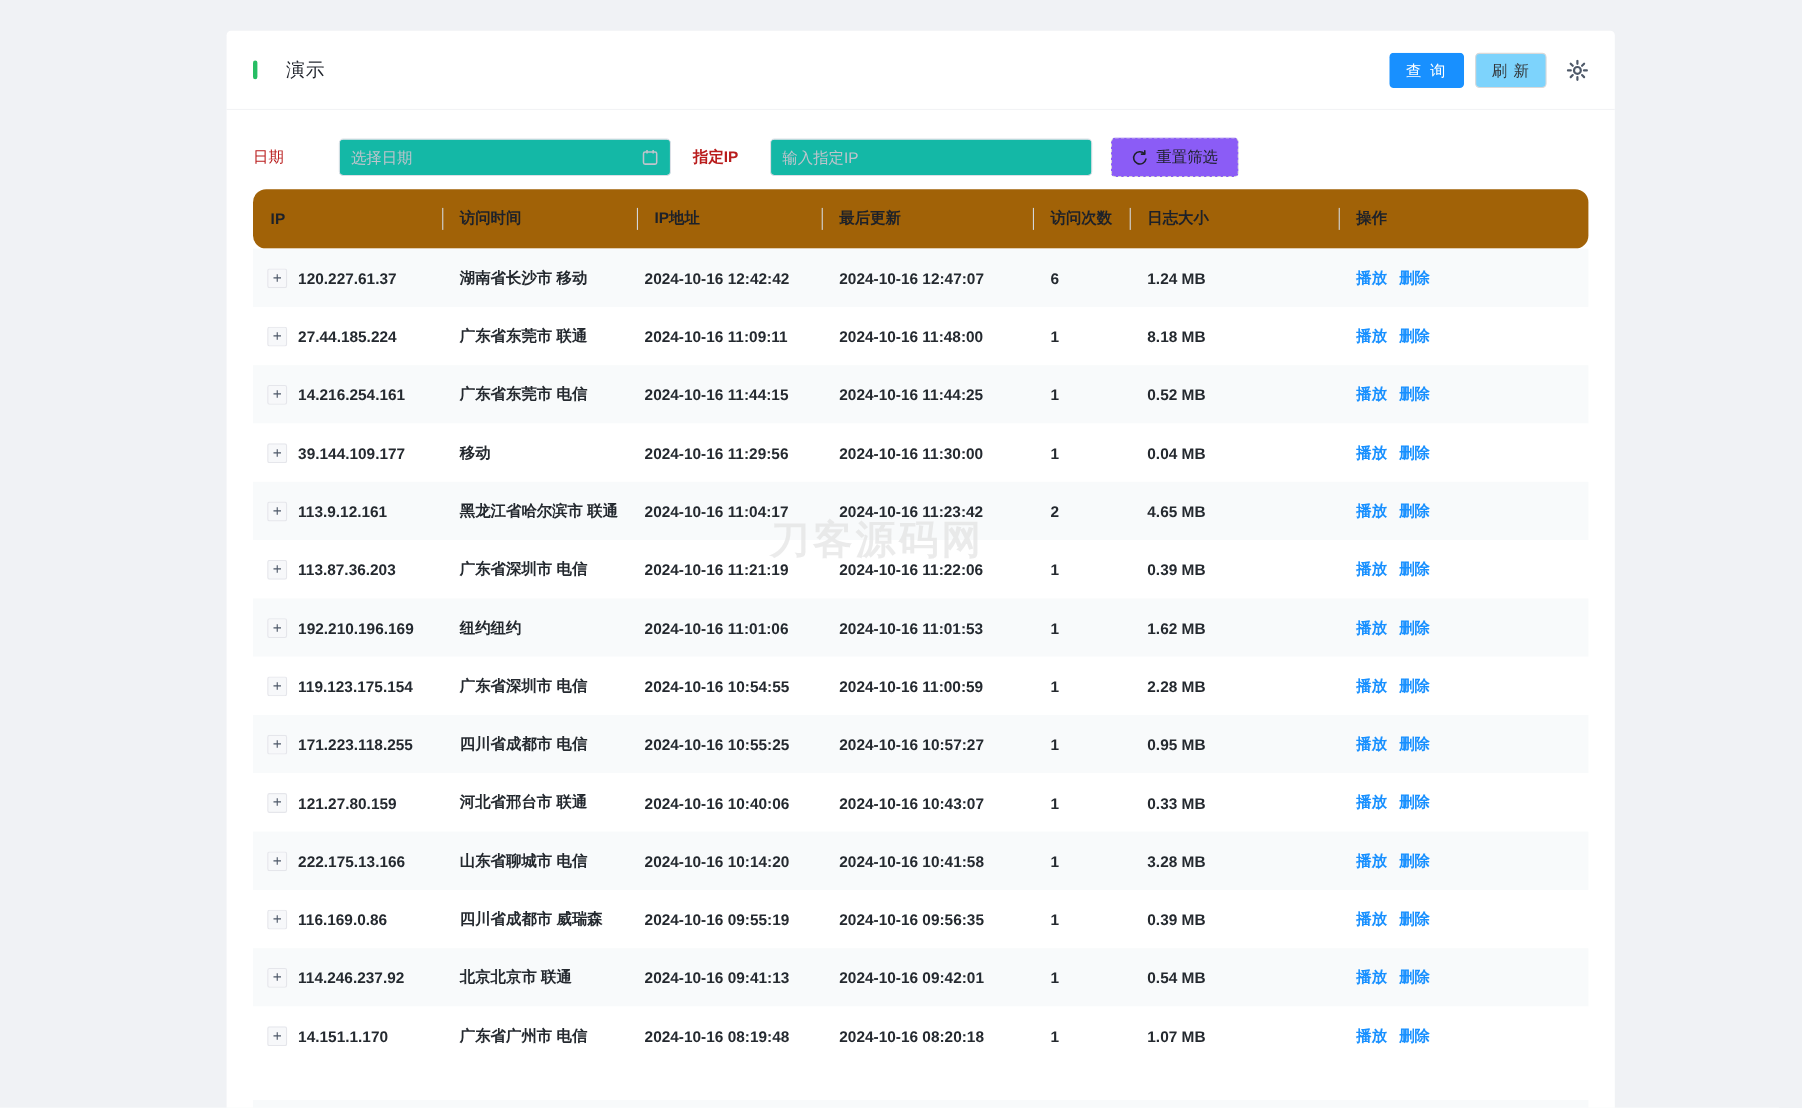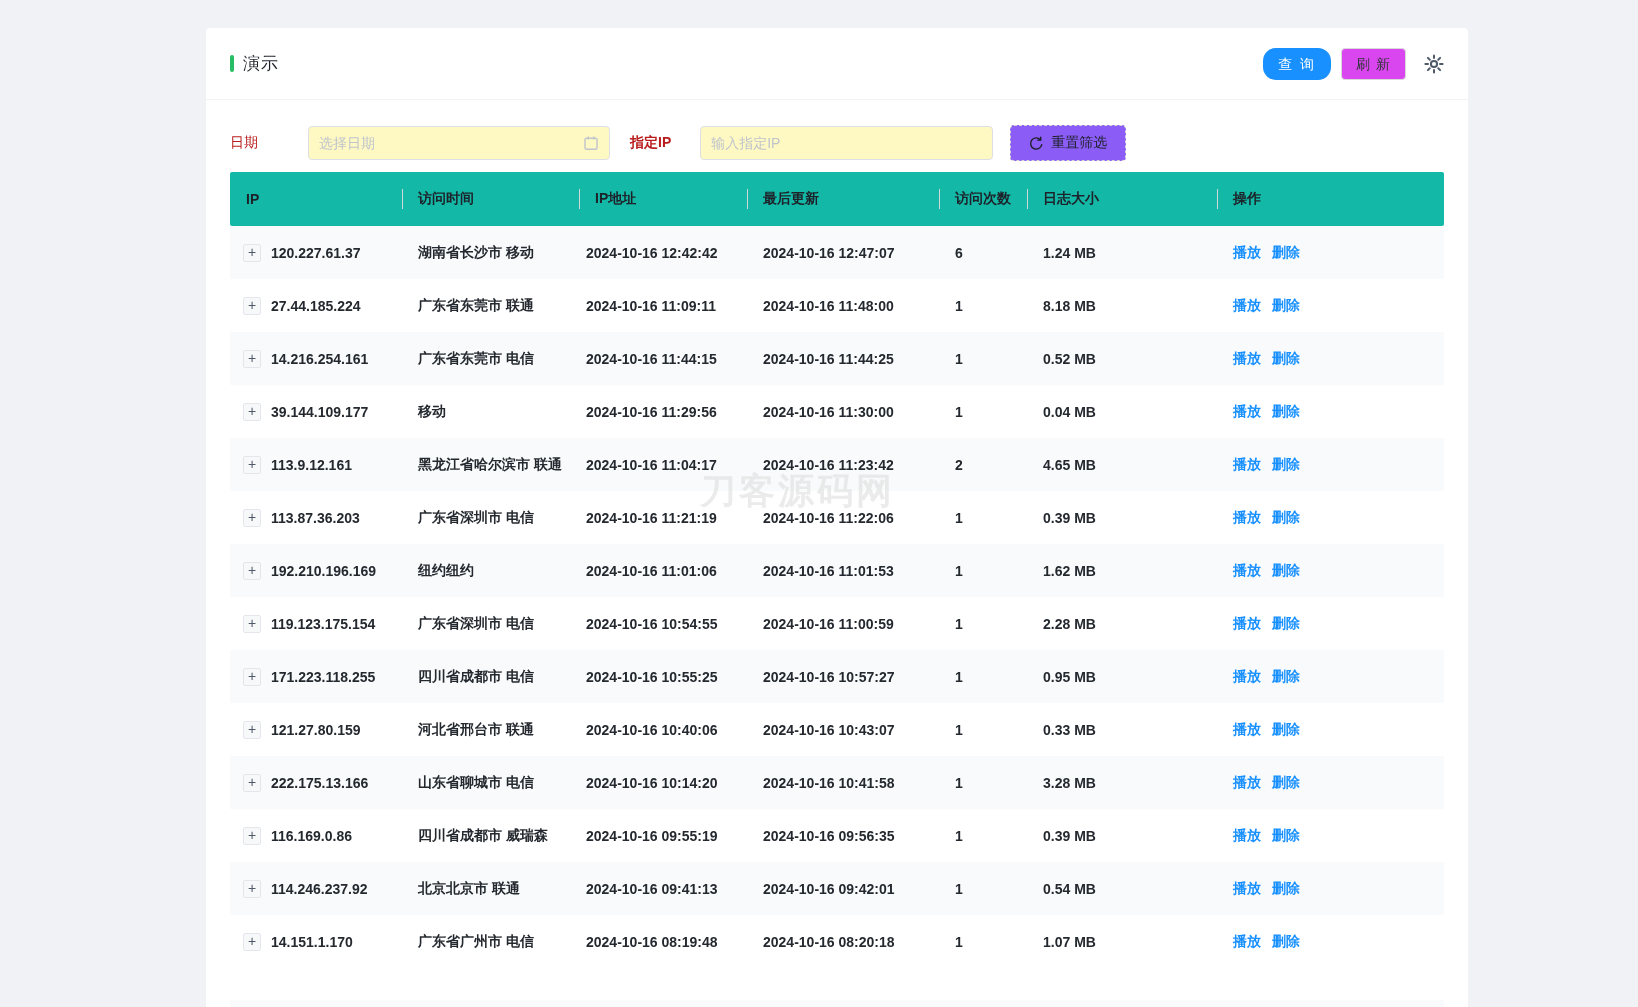--- a/index.html
+++ b/index.html
@@ -12,55 +12,55 @@
   }
   .card {
     position:absolute; left:206px; top:28px; width:1262px; height:1060px;
     background:#ffffff; border-radius:4px;
   }
   
   .card-header {
     height:72px; display:flex; align-items:center; justify-content:space-between;
     padding:0 24px; border-bottom:1px solid #f2f3f5;
   }
-  .title-wrap { display:flex; align-items:center; gap:9px;justify-content:flex-end; }
+  .title-wrap { display:flex; align-items:center; gap:26px;justify-content:flex-end; }
   .title-bar { width:4px; height:17px; background:#27bd64; border-radius:2px; }
   .page-title { font-size:17px; font-weight:500; color:#1d2129; letter-spacing:1px; }
   .header-actions { display:flex; align-items:center; gap:10px; }
   .btn {
     height:32px; padding:0 14px; border-radius:4px; font-size:14px; cursor:pointer;
     border:1px solid transparent; font-family:inherit; letter-spacing:2px; line-height:30px;
   }
-  .btn-primary { background:#1890ff; color:#fff;border-radius:13px; }
-  .btn-default { background:#d946ef; color:#333639; border-color:#d9d9d9; letter-spacing:1px; }
+  .btn-primary { background:#1890ff; color:#fff; }
+  .btn-default { background:#7dd3fc; color:#333639; border-color:#d9d9d9; letter-spacing:1px; }
   .gear-btn { margin-left:8px; display:flex; align-items:center; cursor:pointer; }
   
   .filters { display:flex; align-items:center; padding:26px 24px 0 24px; height:60px; }
   .filter-label { font-size:14px; color:#b91c1c; white-space:nowrap; }
   .inp {
-    height:34px; border:1px solid #dcdfe6; border-radius:4px; background:#fef9c3;
+    height:34px; border:1px solid #dcdfe6; border-radius:4px; background:#14b8a6;
     display:flex; align-items:center; padding:0 10px;
   }
   .inp input {
     border:none; outline:none; flex:1; font-size:14px; font-family:inherit; color:#333;
     background:transparent; min-width:0;
   }
   .inp input::placeholder { color:#bfc4cc; }
   .date-inp { width:302px; margin-left:50px; }
   .ip-label { margin-left:20px;font-weight:bold; }
   .ip-inp { width:293px; margin-left:29px; }
   .reset-btn {
     margin-left:17px; height:36px; padding:0 18px; background:#8b5cf6;
     border:1px dashed #d6d6d6; border-radius:4px; display:flex; align-items:center; gap:7px;
     font-size:14px; color:#1d2129; cursor:pointer; font-family:inherit;
   }
   
   .table { margin:12px 24px 0 24px; position:relative; }
   .thead {
-    display:flex; align-items:center; height:54px; background:#14b8a6; border-radius:2px;
+    display:flex; align-items:center; height:54px; background:#a16207; border-radius:12px;
   }
   .th {
     font-size:14px; font-weight:700; color:#1d2129; padding-left:16px;
     position:relative; height:100%; display:flex; align-items:center;
   }
   .th:not(:first-child)::before {
     content:""; position:absolute; left:0; top:17px; width:1px; height:20px; background:#d3d6da;
   }
   .tr { display:flex; align-items:center; height:53px; background:#fff; }
   .tr.striped { background:#f8fafb; }

